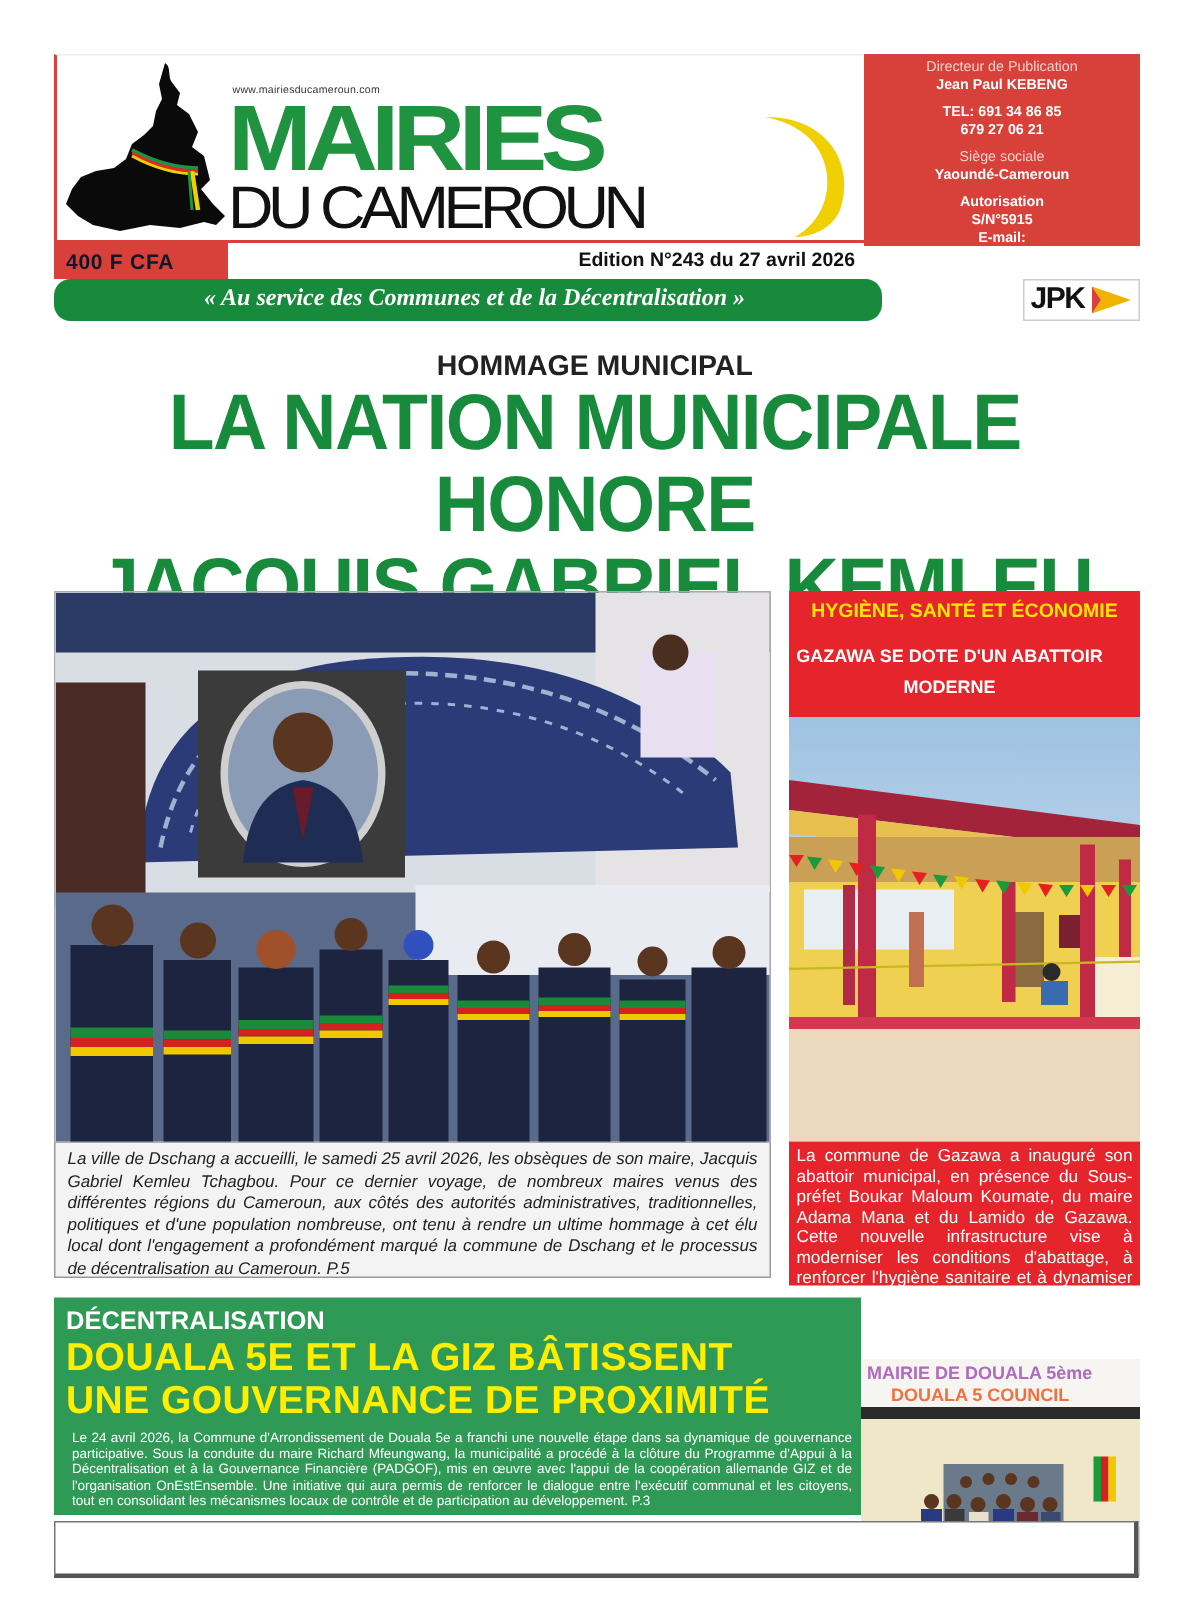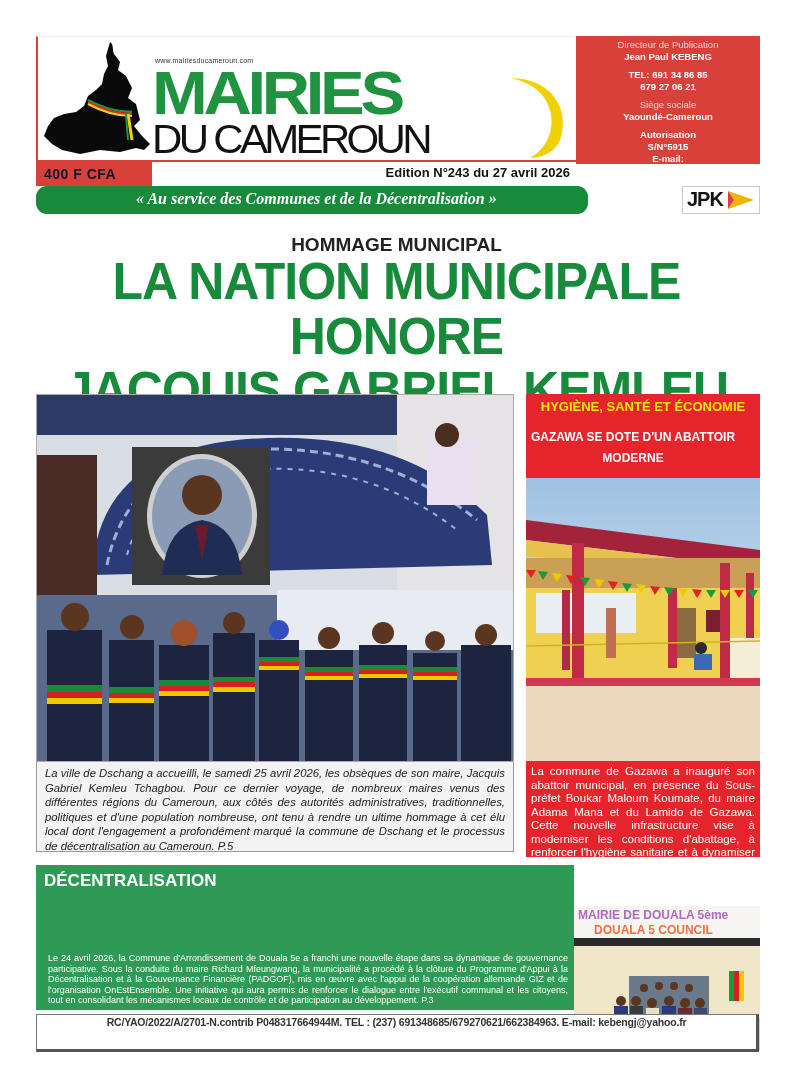--- a/index.html
+++ b/index.html
@@ -232,20 +232,22 @@
     <rect x="80" y="130" width="10" height="50" fill="#c07050"></rect>
     <circle cx="175" cy="170" r="6" fill="#2a2a2a"></circle>
     <rect x="168" y="176" width="18" height="16" fill="#3a6ab0"></rect>
   </svg>
 </div>
 <div class="abs side-caption">La commune de Gazawa a inauguré son abattoir municipal, en présence du Sous-préfet Boukar Maloum Koumate, du maire Adama Mana et du Lamido de Gazawa. Cette nouvelle infrastructure vise à moderniser les conditions d'abattage, à renforcer l'hygiène sanitaire et à dynamiser l'économie locale. P.8</div>
 
 <div class="abs green-box"></div>
 <div class="abs green-kicker">DÉCENTRALISATION</div>
 <div class="abs green-title">
+  <div>DOUALA 5E ET LA GIZ BÂTISSENT</div>
+  <div>UNE GOUVERNANCE DE PROXIMITÉ</div>
 </div>
 <div class="abs green-body">Le 24 avril 2026, la Commune d'Arrondissement de Douala 5e a franchi une nouvelle étape dans sa dynamique de gouvernance participative. Sous la conduite du maire Richard Mfeungwang, la municipalité a procédé à la clôture du Programme d'Appui à la Décentralisation et à la Gouvernance Financière (PADGOF), mis en œuvre avec l'appui de la coopération allemande GIZ et de l'organisation OnEstEnsemble. Une initiative qui aura permis de renforcer le dialogue entre l'exécutif communal et les citoyens, tout en consolidant les mécanismes locaux de contrôle et de participation au développement. P.3</div>
 <div class="abs green-photo">
   <svg width="186" height="145" viewBox="0 0 186 145">
     <rect width="186" height="145" fill="#e8e6e0"></rect>
     <rect x="0" y="0" width="186" height="32" fill="#f7f5f2"></rect>
     <text x="4" y="13" font-family="Liberation Sans, sans-serif" font-size="12" font-weight="bold" fill="#b06ac0">MAIRIE DE DOUALA 5ème</text>
     <text x="20" y="28" font-family="Liberation Sans, sans-serif" font-size="12" font-weight="bold" fill="#f07040">DOUALA 5 COUNCIL</text>
     <rect x="0" y="32" width="186" height="8" fill="#2a2a2a"></rect>
     <rect x="0" y="40" width="186" height="70" fill="#f0e6c8"></rect>
@@ -271,14 +273,13 @@
         <circle cx="126" cy="97" r="5"></circle>
       <circle cx="70" cy="82" r="4"></circle>
         <circle cx="85" cy="80" r="4"></circle>
         <circle cx="100" cy="80" r="4"></circle>
         <circle cx="115" cy="82" r="4"></circle>
     </g>
   </svg>
 </div>
 
 <div class="abs footer">
-  <div class="footer-line2">RC/YAO/2022/A/2701-N.contrib P048317664944M.  TEL : (237) 691348685/679270621/662384963. E-mail: kebengj@yahoo.fr</div>
 </div>
 
 </body></html>

